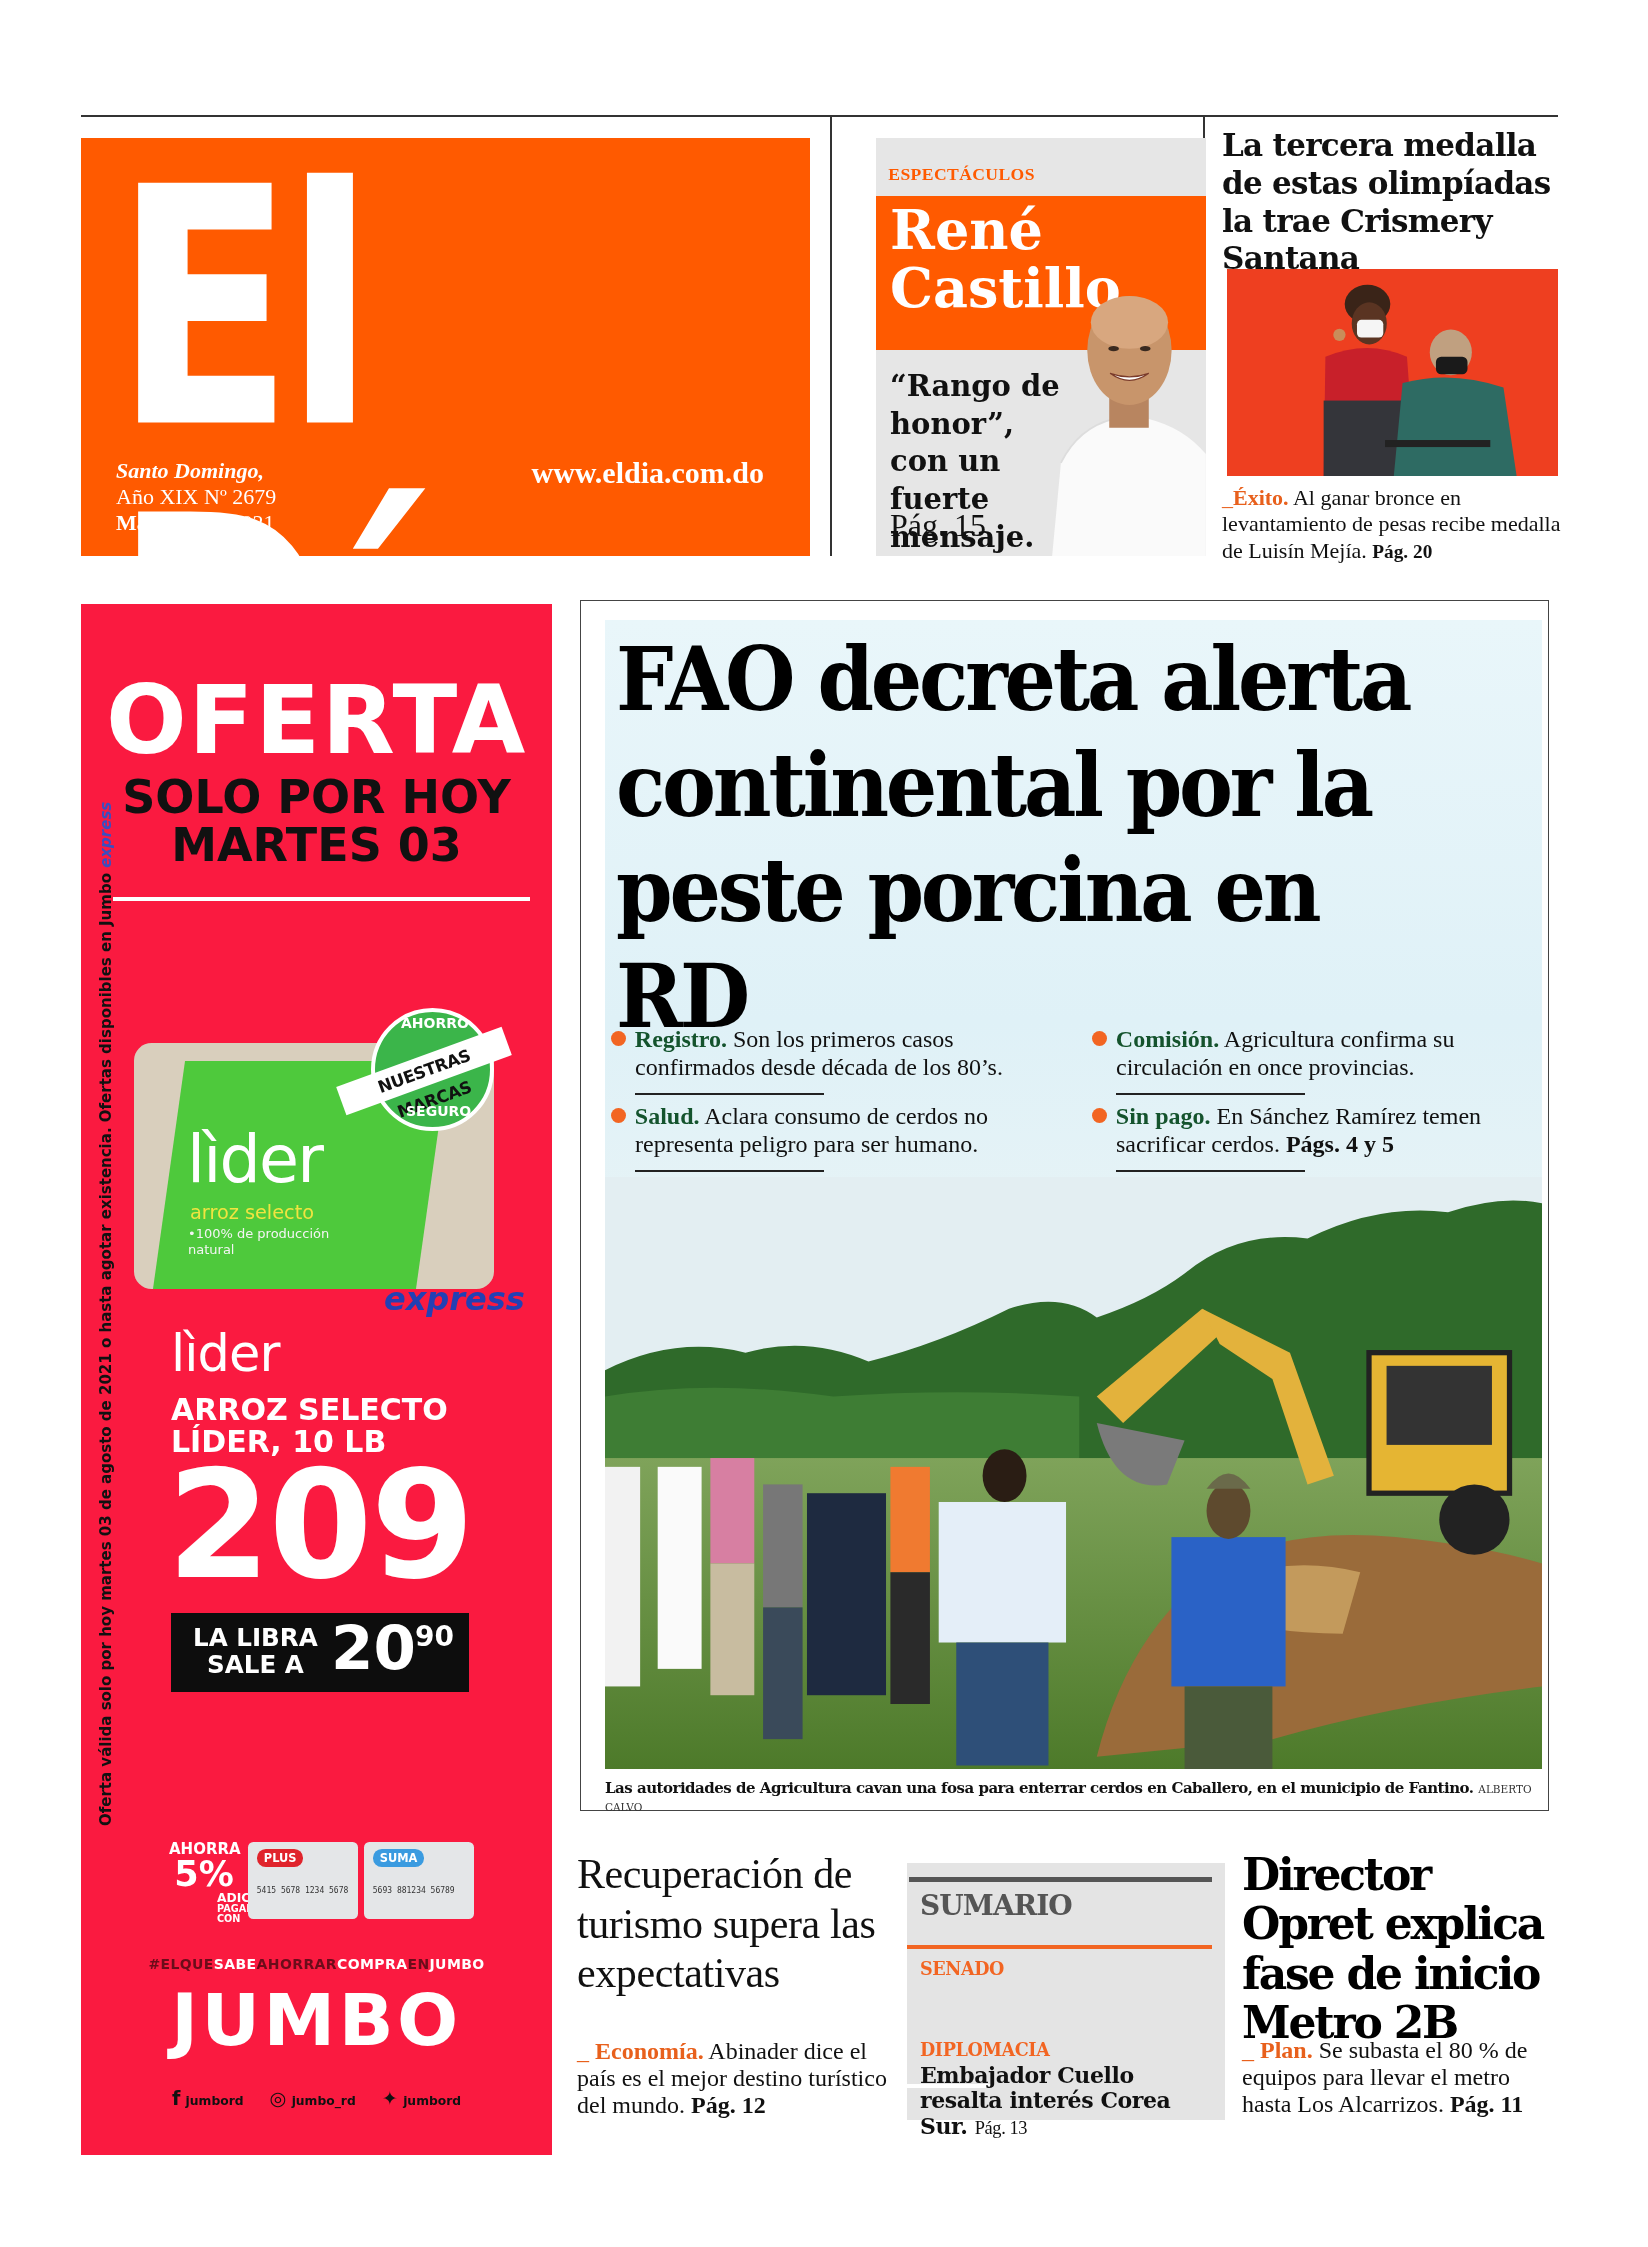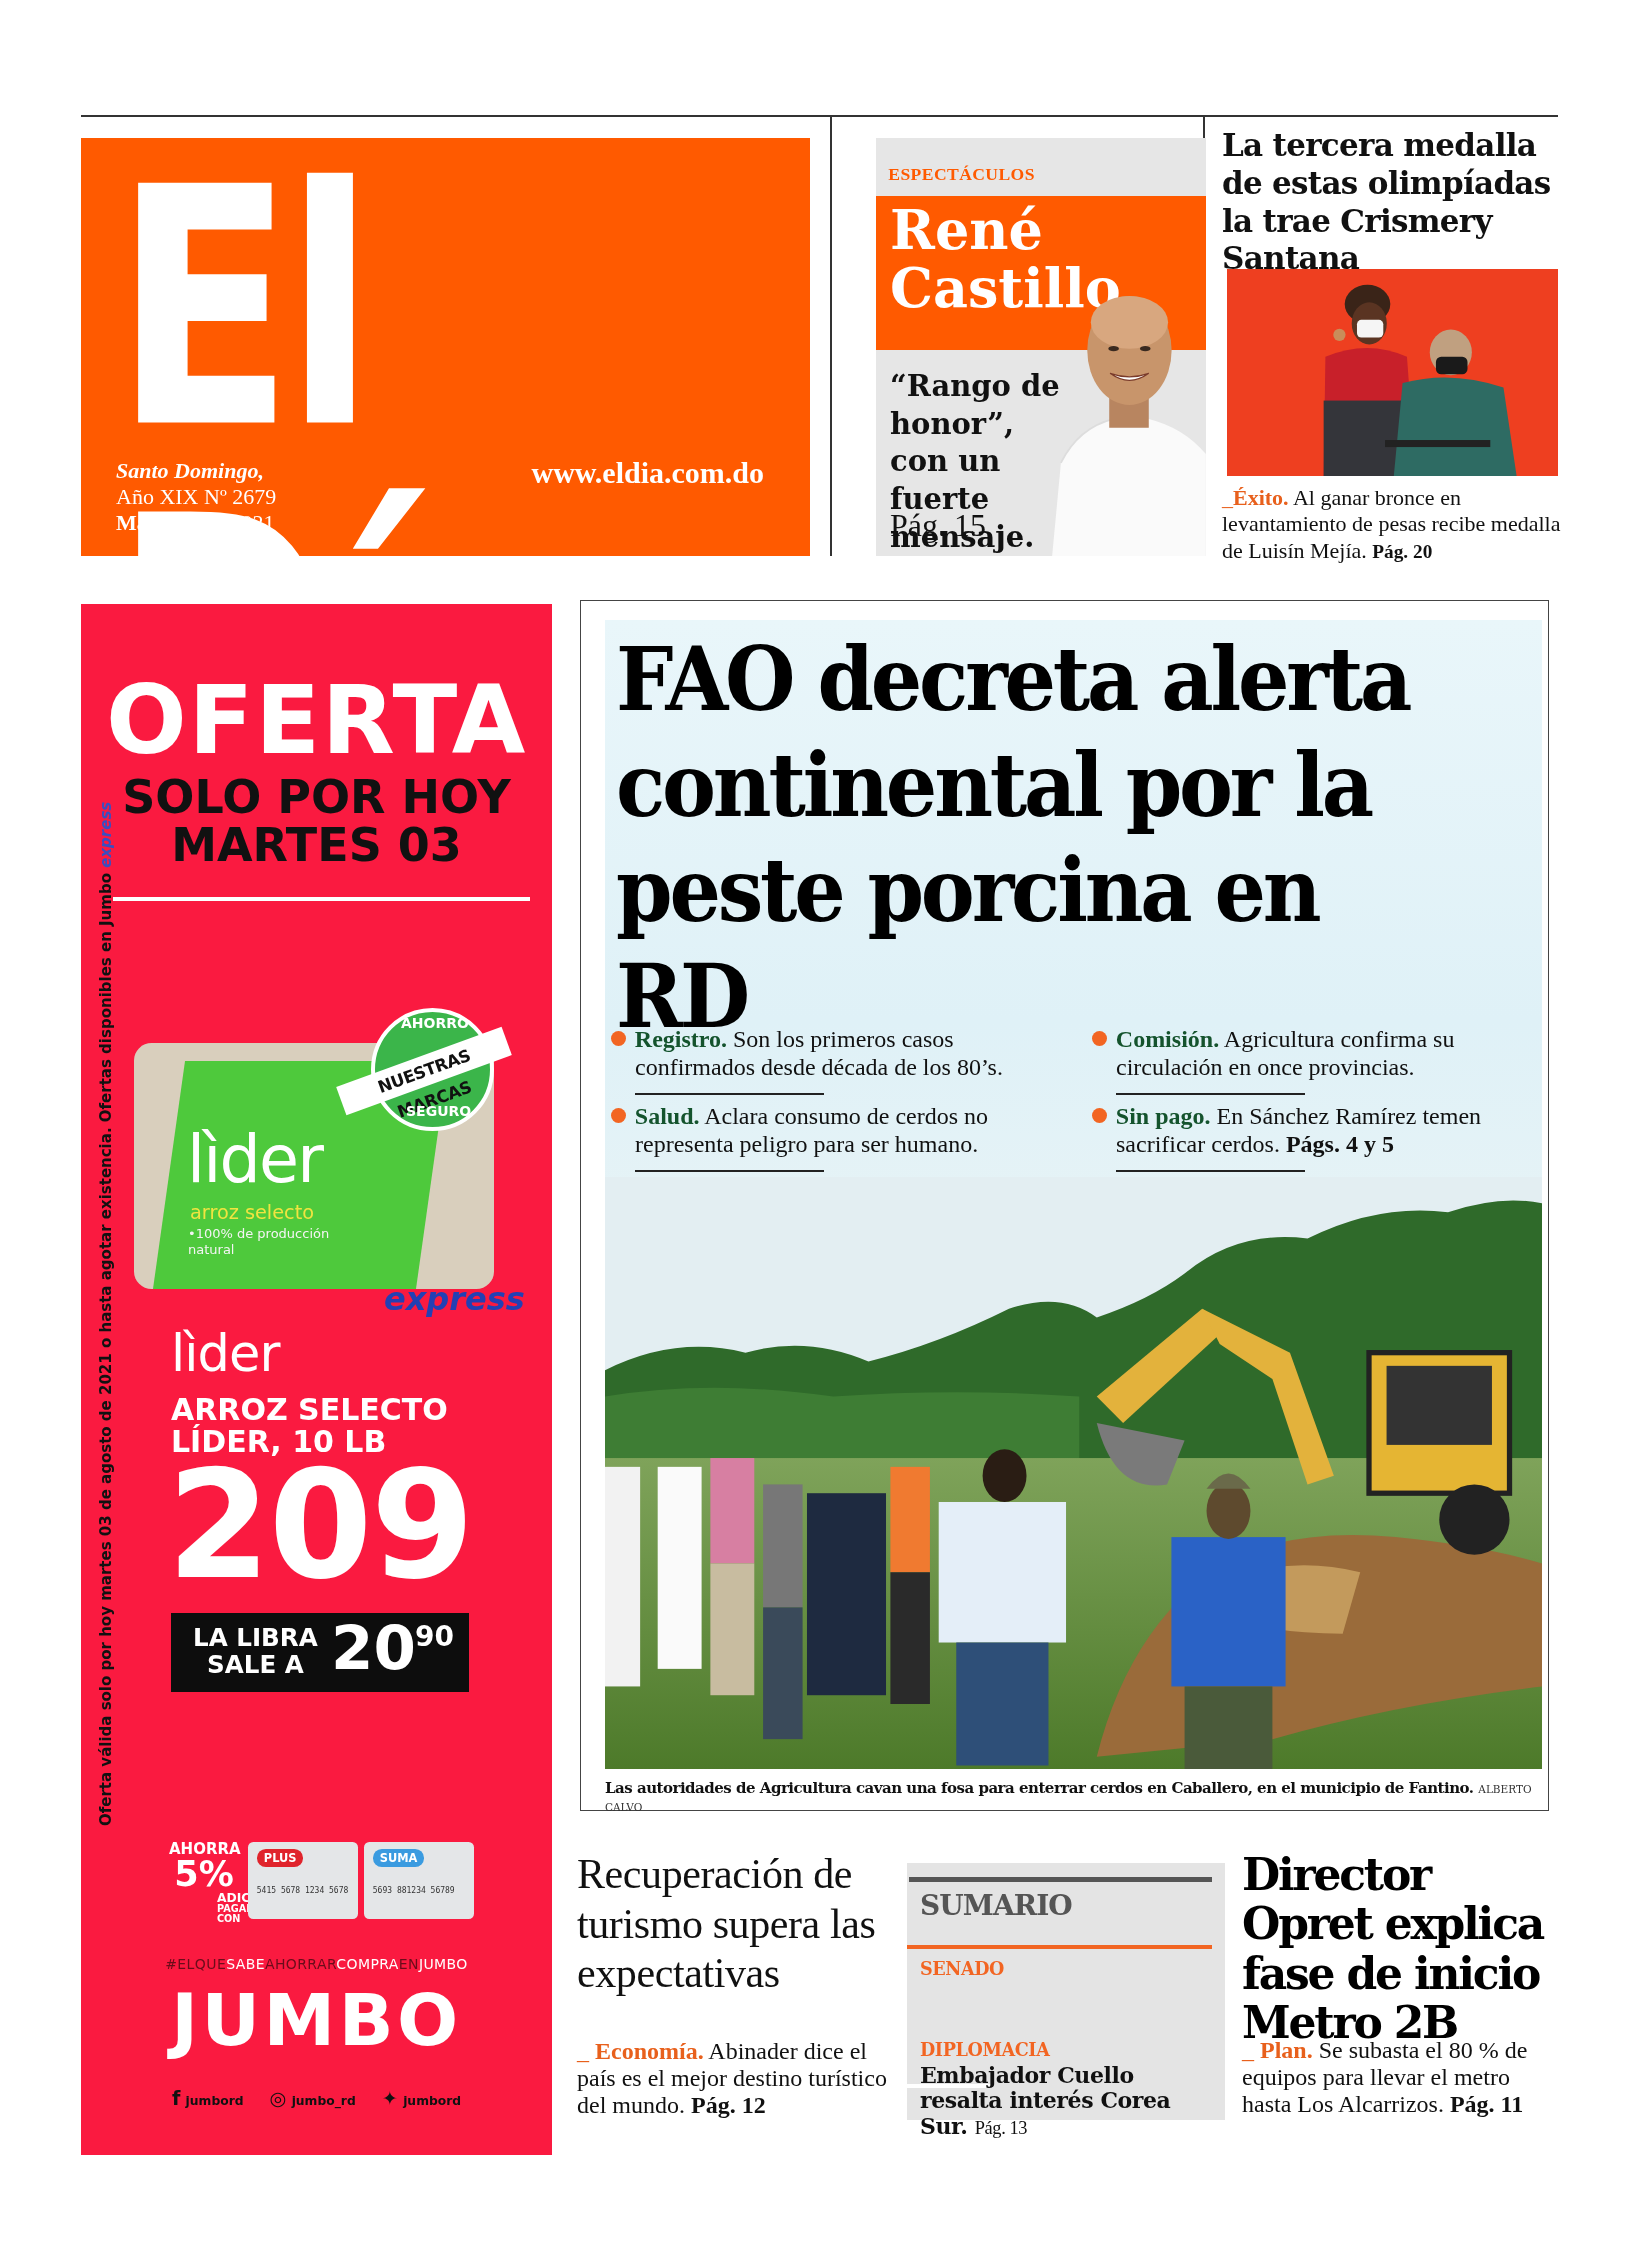--- a/index.html
+++ b/index.html
@@ -56,21 +56,21 @@
   .ad-price { position: absolute; left: 86px; top: 847px; color: #fff; font-weight: 700; font-size: 149px; letter-spacing: -1.8px; line-height: 1; }
   .ad-per { position: absolute; left: 90px; top: 1009px; width: 298px; height: 79px; background: #0d0d0d; color: #fff; }
   .ad-per-label { position: absolute; left: 16px; top: 10.5px; font-weight: 700; font-size: 24.6px; line-height: 1.1; text-align: center; margin-left: 6px; }
   .ad-per-price { position: absolute; left: 160px; top: 3.5px; font-weight: 700; font-size: 61px; line-height: 1; }
   .ad-per-cents { position: absolute; left: 244px; top: 7px; font-weight: 700; font-size: 28px; }
   .ad-save { position: absolute; left: 88px; top: 1238px; width: 70px; color: #fff; font-weight: 700; text-align: center; line-height: 1; }
   .ad-save .a { font-size: 15px; } .ad-save .p { font-size: 35px; } .ad-save .b { font-size: 12.3px; margin-left: 48px; }
   .card { position: absolute; top: 1238px; width: 110px; height: 77px; border-radius: 5.3px; background: #e4e6e8; }
   .card-chip { position: absolute; left: 8.8px; top: 7px; padding: 1.8px 7px; border-radius: 8.8px; color: #fff; font-size: 11.4px; font-weight: 700; }
   .card-num { position: absolute; left: 8.8px; top: 44px; font-family: "DejaVu Sans Mono", monospace; font-size: 8px; color: #333; }
-  .ad-hashtag { position: absolute; left: 0; width: 100%; top: 1352px; text-align: center; color: #fff; font-weight: 400; font-size: 14px; letter-spacing: 0.4px; }
+  .ad-hashtag { position: absolute; left: 0; width: 100%; top: 1352px; text-align: center; color: #fff; font-weight: 700; font-size: 14px; letter-spacing: 0.4px; }
   .ad-hashtag .dk { color: #6b0c1a; }
   .ad-jumbo { position: absolute; left: 0; width: 100%; top: 1380px; text-align: center; color: #fff; font-weight: 700; font-size: 72px; letter-spacing: 3.5px; line-height: 1; }
   .ad-social { position: absolute; left: 0; width: 100%; top: 1483px; display: flex; justify-content: center; gap: 26px; color: #111; font-weight: 700; font-size: 12.3px; align-items: center; }
   .ad-social span.ic { font-size: 19.3px; margin-right: 5.3px; }
 
   
   .main-box { left: 580px; top: 600px; width: 969px; height: 1211px; border: 1.8px solid #444; }
   .main-photo-bg { position: absolute; left: 24px; top: 19.3px; width: 937px; height: 1148px; background: linear-gradient(180deg, #e9f6fa 0%, #dff1f7 35%, #e7f3f6 55%, #e4eff0 60%); }
   .main-headline { position: absolute; left: 35px; top: 26px; width: 922px; font-family: "DejaVu Serif", serif; font-weight: 700; font-size: 88px; line-height: 1.2; letter-spacing: -3.5px; color: #000; transform: scaleX(0.92); transform-origin: left; }
   .bullet { position: absolute; width: 421px; font-family: "Liberation Serif", serif; font-size: 24px; line-height: 1.15; color: #111; }

